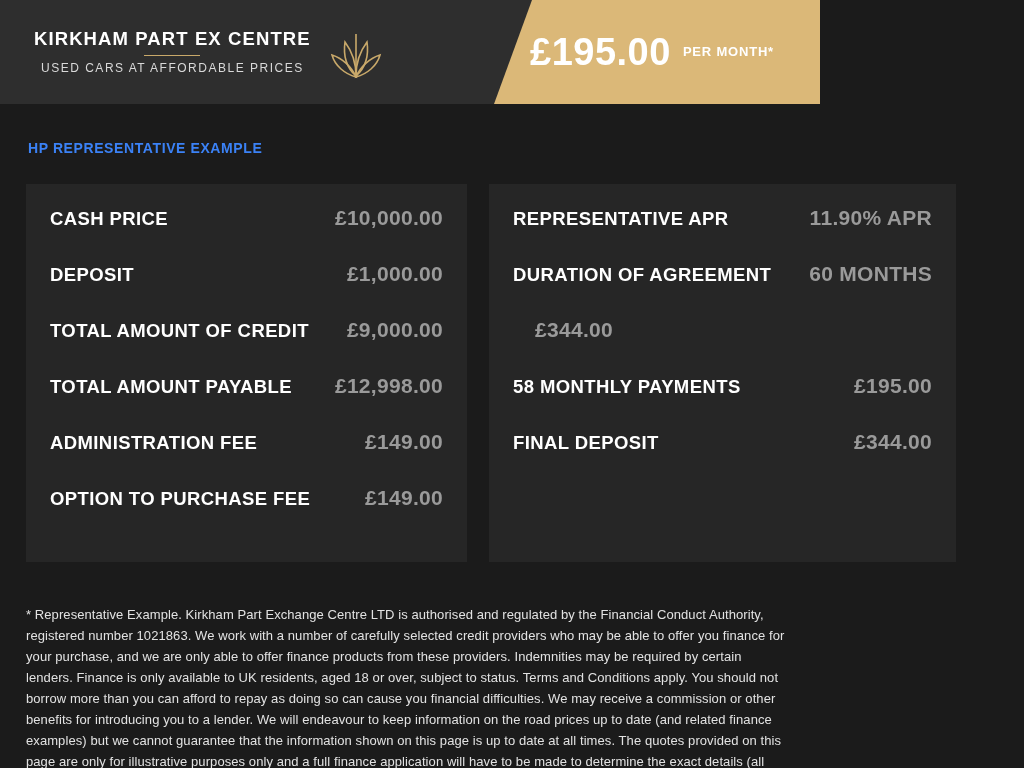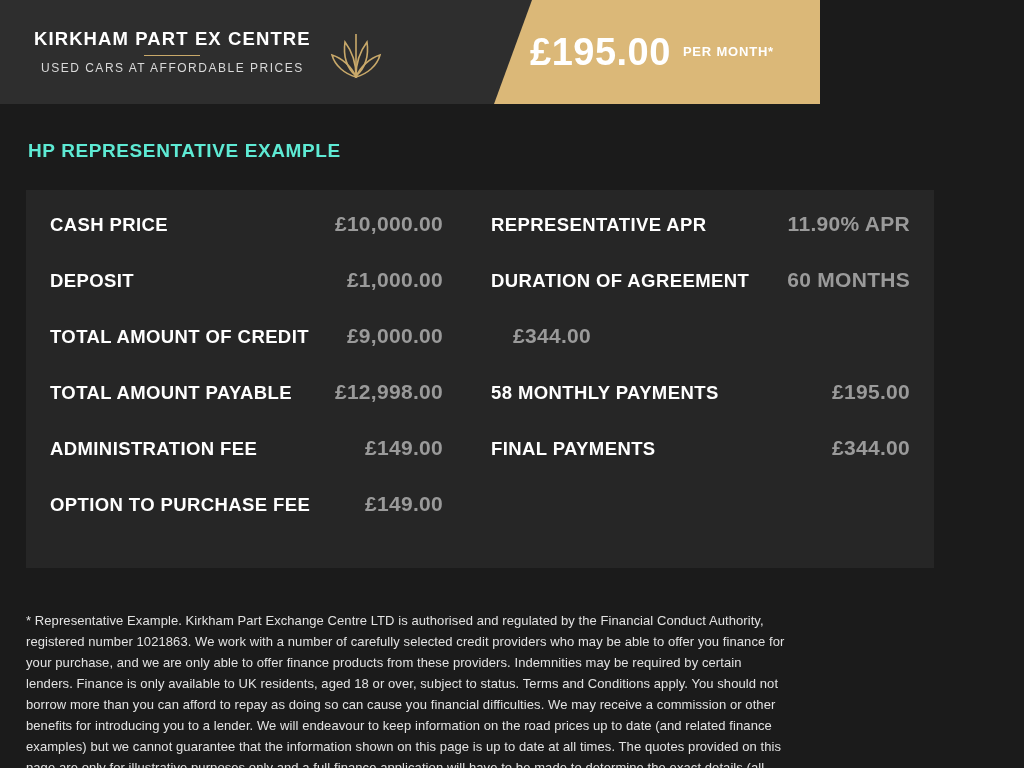--- a/index.html
+++ b/index.html
@@ -84,30 +84,31 @@
     color: #ffffff;
     font-size: 13px;
     font-weight: bold;
     letter-spacing: 0.8px;
     line-height: 1;
     padding-bottom: 2px;
   }
 
   
   .section-title {
-    color: #5eead4;
-    font-size: 19px;
+    color: #3b82f6;
+    font-size: 14px;
     font-weight: bold;
     letter-spacing: 0.6px;
     padding: 36px 0 0 28px;
   }
 
   
   .tables {
     display: flex;
+    gap: 22px;
     padding: 28px 22px 0 26px;
   }
   .table-card {
     background: #262626;
     flex: 1 1 0;
     padding: 22px 24px 20px 24px;
   }
   .row {
     display: flex;
     align-items: baseline;
@@ -220,21 +221,21 @@
         <span class="row-value">60 MONTHS</span>
       </div>
       <div class="row">
         <span class="row-value">£344.00</span>
       </div>
       <div class="row">
         <span class="row-label">58 MONTHLY PAYMENTS</span>
         <span class="row-value">£195.00</span>
       </div>
       <div class="row">
-        <span class="row-label">FINAL PAYMENTS</span>
+        <span class="row-label">FINAL DEPOSIT</span>
         <span class="row-value">£344.00</span>
       </div>
     </div>
 
   </div>
 
   <div class="divider"></div>
   <div class="disclaimer">* Representative Example. Kirkham Part Exchange Centre LTD is authorised and regulated by the Financial Conduct Authority, registered number 1021863. We work with a number of carefully selected credit providers who may be able to offer you finance for your purchase, and we are only able to offer finance products from these providers. Indemnities may be required by certain lenders. Finance is only available to UK residents, aged 18 or over, subject to status. Terms and Conditions apply. You should not borrow more than you can afford to repay as doing so can cause you financial difficulties. We may receive a commission or other benefits for introducing you to a lender. We will endeavour to keep information on the road prices up to date (and related finance examples) but we cannot guarantee that the information shown on this page is up to date at all times. The quotes provided on this page are only for illustrative purposes only and a full finance application will have to be made to determine the exact details (all applications are subject to an underwriting decision and are subject to status). Kirkham Part Exchange Centre LTD acts as a credit broker and not a lender. Address: Blackpool Road, Preston, PR4 2RE</div>
 
 </div>

